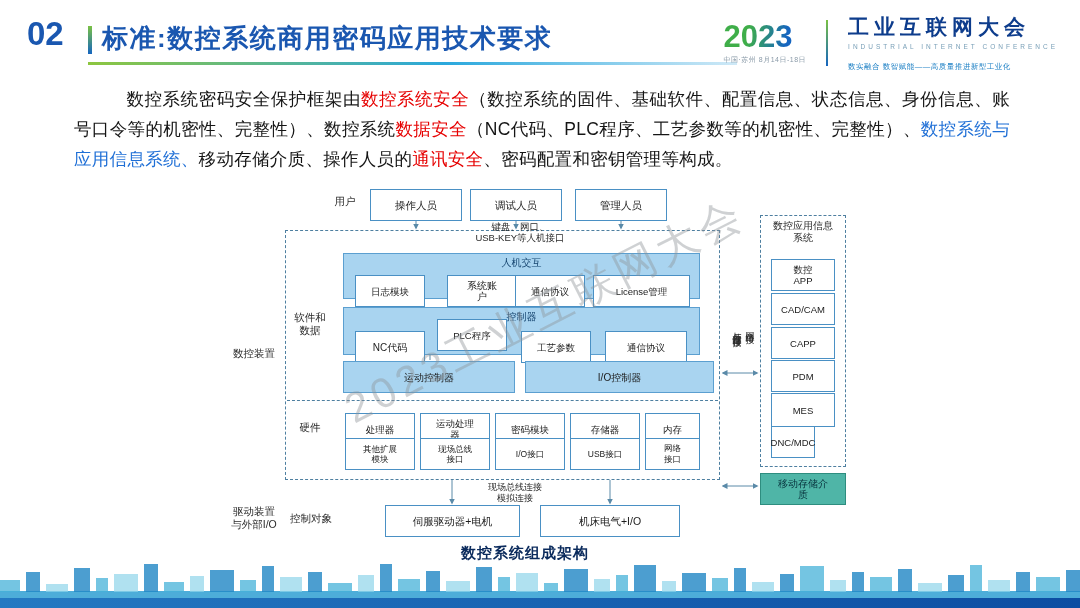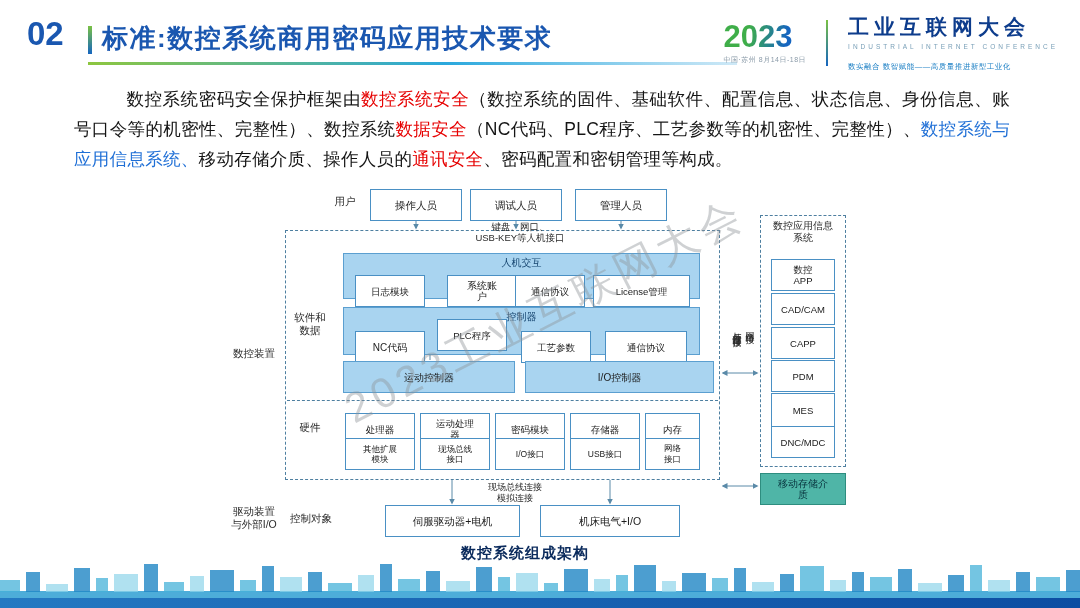--- a/index.html
+++ b/index.html
@@ -172,21 +172,21 @@
     <div class="dashed" style="left:535px;top:32px;width:86px;height:252px;"></div>
     <div class="dlabel" style="left:535px;top:37px;width:86px;font-size:10px;line-height:12px;">
       <span>数控应用信息</span><br>
       <span>系统</span>
     </div>
     <div class="dbox" style="left:546px;top:76px;width:64px;height:22px;font-size:9.5px;">数控APP</div>
     <div class="dbox" style="left:546px;top:110px;width:64px;height:22px;font-size:9.5px;">CAD/CAM</div>
     <div class="dbox" style="left:546px;top:144px;width:64px;height:22px;font-size:9.5px;">CAPP</div>
     <div class="dbox" style="left:546px;top:177px;width:64px;height:22px;font-size:9.5px;">PDM</div>
     <div class="dbox" style="left:546px;top:210px;width:64px;height:34px;font-size:9.5px;">MES</div>
-    <div class="dbox" style="left:546px;top:243px;width:64px;height:22px;font-size:9.5px;">DNC/MDC</div>
+    <div class="dbox" style="left:546px;top:243px;width:44px;height:22px;font-size:9.5px;">DNC/MDC</div>
     <div class="dbox teal-box" style="left:535px;top:290px;width:86px;height:26px;font-size:10px;">移动存储介质</div>
 
     <div class="watermark">2023工业互联网大会</div>
   </div>
 
   <div class="caption">数控系统组成架构</div>
 
   <svg class="skyline" width="1080" height="38" viewBox="0 0 1080 38">
     <rect x="0" y="31" width="1080" height="7" fill="#2e9fd2" opacity="0.85"></rect>
     <rect x="0" y="20" width="20" height="12" fill="#46b1d8" opacity="0.75"></rect>

